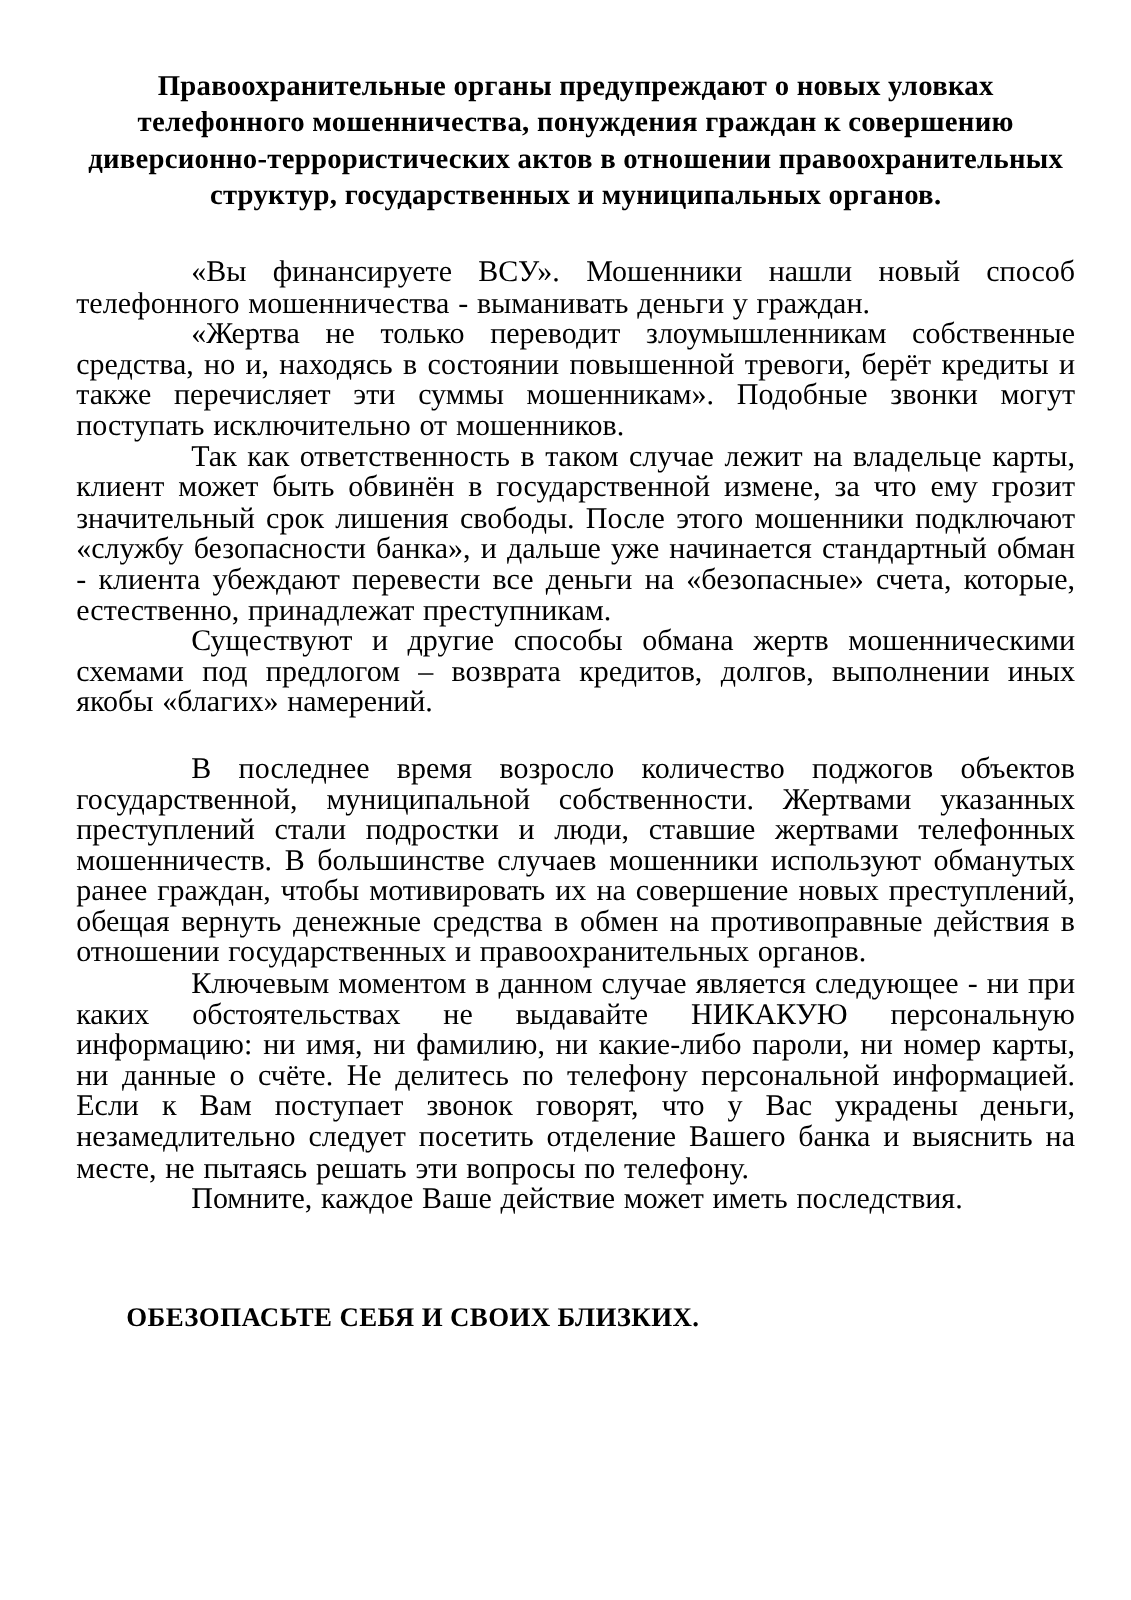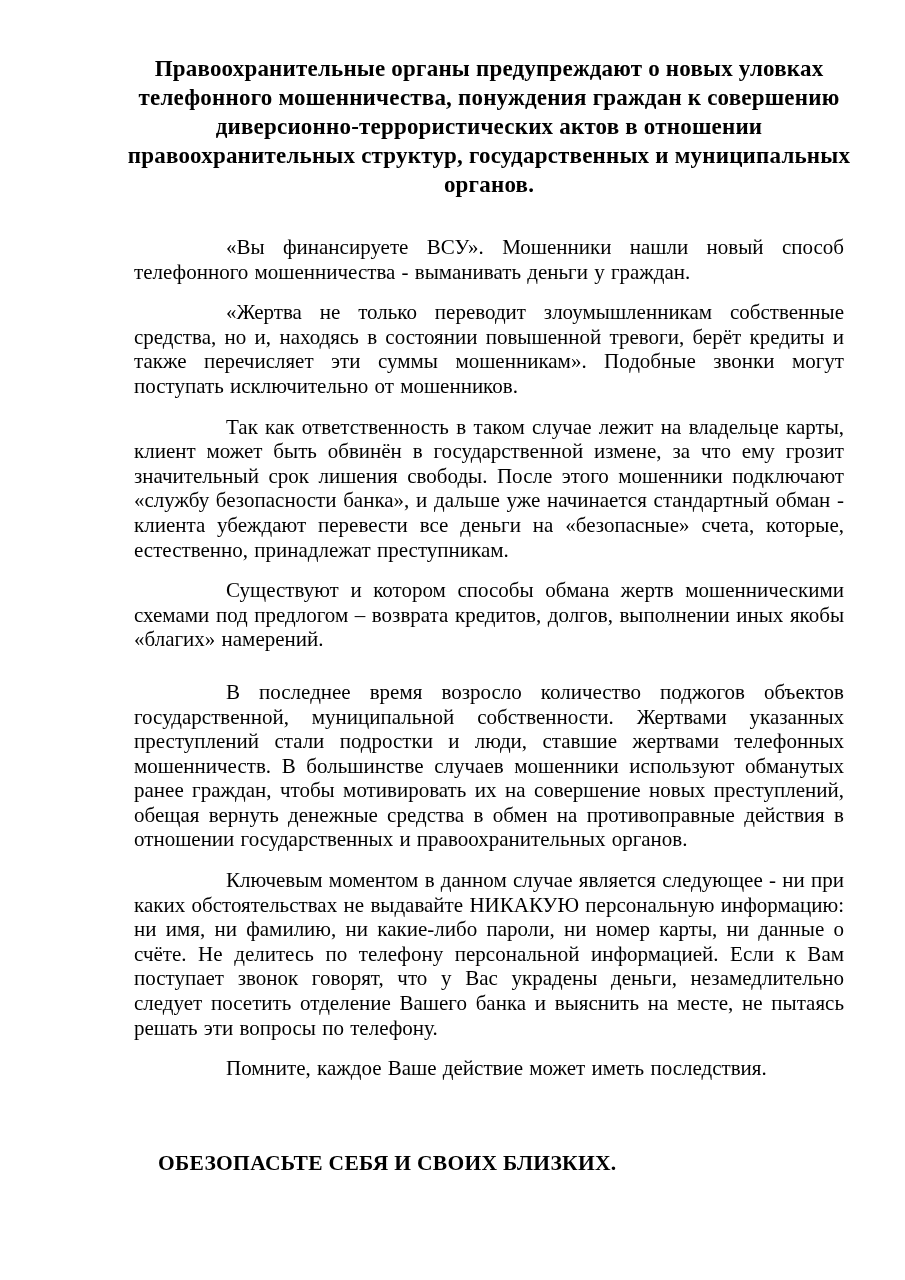--- a/index.html
+++ b/index.html
@@ -12,34 +12,34 @@
     height: 1280px;
     overflow: hidden;
     font-family: "Liberation Serif", "DejaVu Serif", serif;
     color: #000000;
     -webkit-font-smoothing: antialiased;
   }
   .page {
     box-sizing: border-box;
     width: 905px;
     height: 1280px;
-    padding: 54px 45px 0 118px;
+    padding: 54px 45px 0 61px;
     background: #ffffff;
   }
   .doc-title {
     margin: 0 0 36px 0;
     font-size: 23px;
     line-height: 29px;
     font-weight: bold;
     text-align: center;
     letter-spacing: 0.2px;
   }
   .doc-body p {
-    margin: 16px;
-    font-size: 21px;
+    margin: 0;
+    font-size: 24px;
     line-height: 24.6px;
     text-align: justify;
     text-indent: 92px;
     word-spacing: 1px;
   }
   .doc-body p.para-spaced {
     margin-top: 28px;
   }
   .doc-body p.closing {
     font-weight: normal;
@@ -58,21 +58,21 @@
 <body>
 
 <div class="page">
 
   <h1 class="doc-title">Правоохранительные органы предупреждают о новых уловках телефонного мошенничества, понуждения граждан к совершению диверсионно-террористических актов в отношении правоохранительных структур, государственных и муниципальных органов.</h1>
 
   <div class="doc-body">
     <p>«Вы финансируете ВСУ». Мошенники нашли новый способ телефонного мошенничества - выманивать деньги у граждан.</p>
     <p>«Жертва не только переводит злоумышленникам собственные средства, но и, находясь в состоянии повышенной тревоги, берёт кредиты и также перечисляет эти суммы мошенникам». Подобные звонки могут поступать исключительно от мошенников.</p>
     <p>Так как ответственность в таком случае лежит на владельце карты, клиент может быть обвинён в государственной измене, за что ему грозит значительный срок лишения свободы. После этого мошенники подключают «службу безопасности банка», и дальше уже начинается стандартный обман - клиента убеждают перевести все деньги на «безопасные» счета, которые, естественно, принадлежат преступникам.</p>
-    <p>Существуют и котором способы обмана жертв мошенническими схемами под предлогом – возврата кредитов, долгов, выполнении иных якобы «благих» намерений.</p>
+    <p>Существуют и другие способы обмана жертв мошенническими схемами под предлогом – возврата кредитов, долгов, выполнении иных якобы «благих» намерений.</p>
     <p class="para-spaced">В последнее время возросло количество поджогов объектов государственной, муниципальной собственности. Жертвами указанных преступлений стали подростки и люди, ставшие жертвами телефонных мошенничеств. В большинстве случаев мошенники используют обманутых ранее граждан, чтобы мотивировать их на совершение новых преступлений, обещая вернуть денежные средства в обмен на противоправные действия в отношении государственных и правоохранительных органов.</p>
     <p>Ключевым моментом в данном случае является следующее - ни при каких обстоятельствах не выдавайте НИКАКУЮ персональную информацию: ни имя, ни фамилию, ни какие-либо пароли, ни номер карты, ни данные о счёте. Не делитесь по телефону персональной информацией. Если к Вам поступает звонок говорят, что у Вас украдены деньги, незамедлительно следует посетить отделение Вашего банка и выяснить на месте, не пытаясь решать эти вопросы по телефону.</p>
     <p class="closing">Помните, каждое Ваше действие может иметь последствия.</p>
   </div>
 
   <p class="footer-line">ОБЕЗОПАСЬТЕ СЕБЯ И СВОИХ БЛИЗКИХ.</p>
 
 </div>
 
 </body></html>

